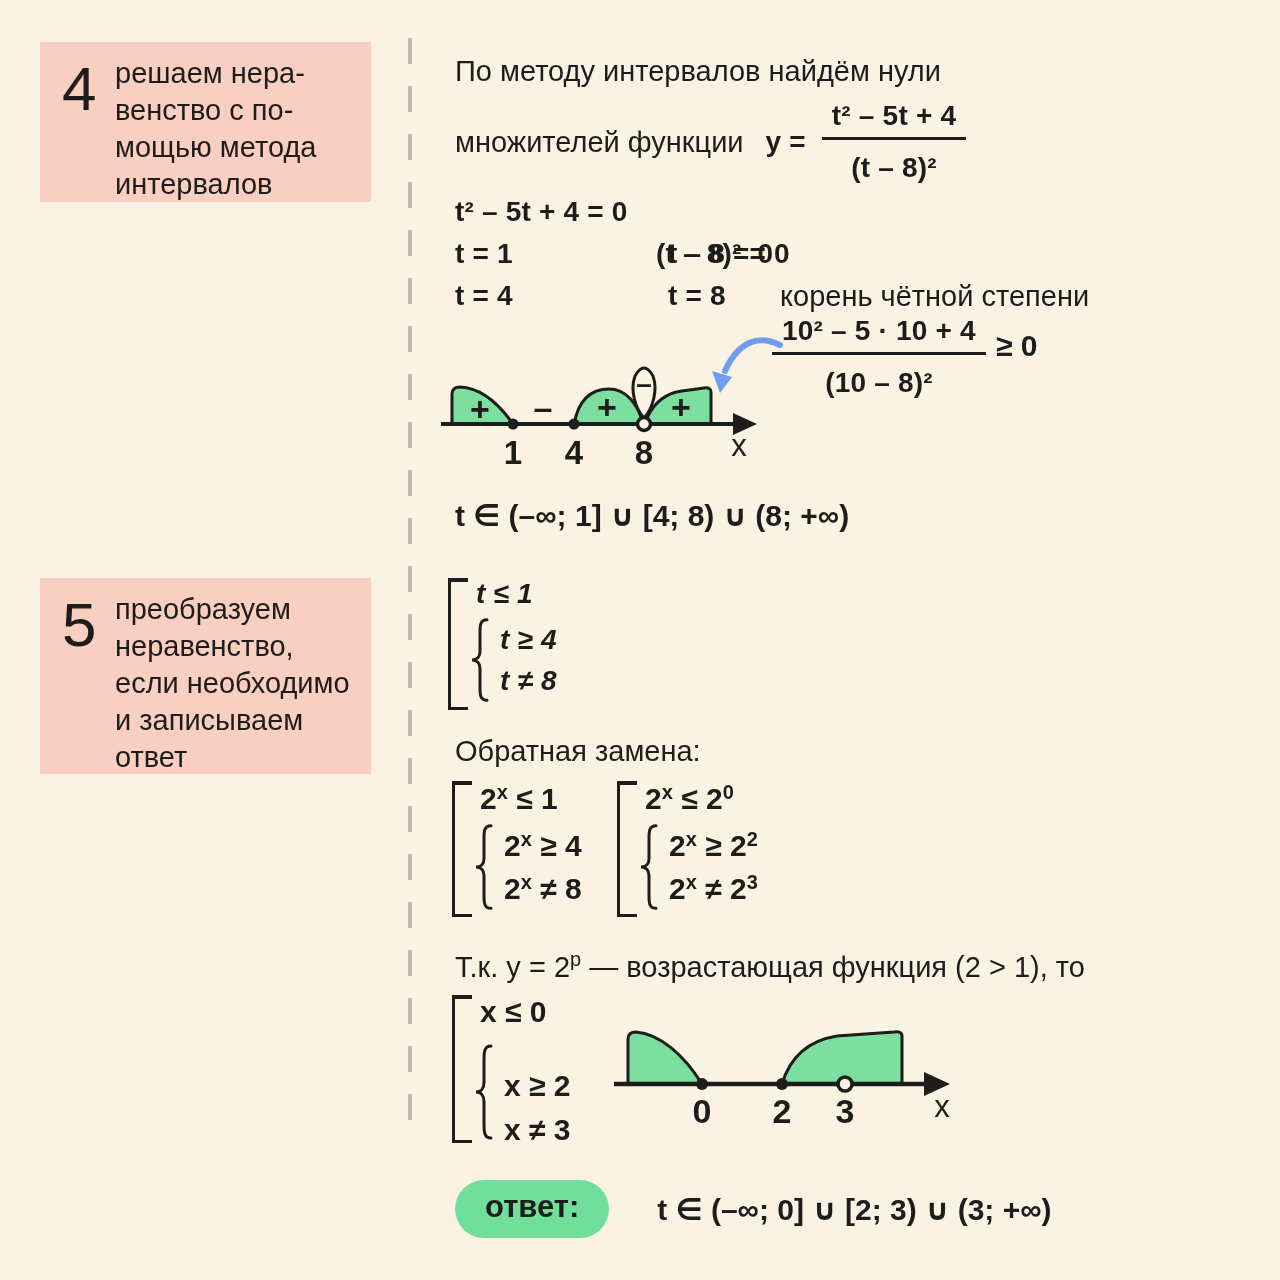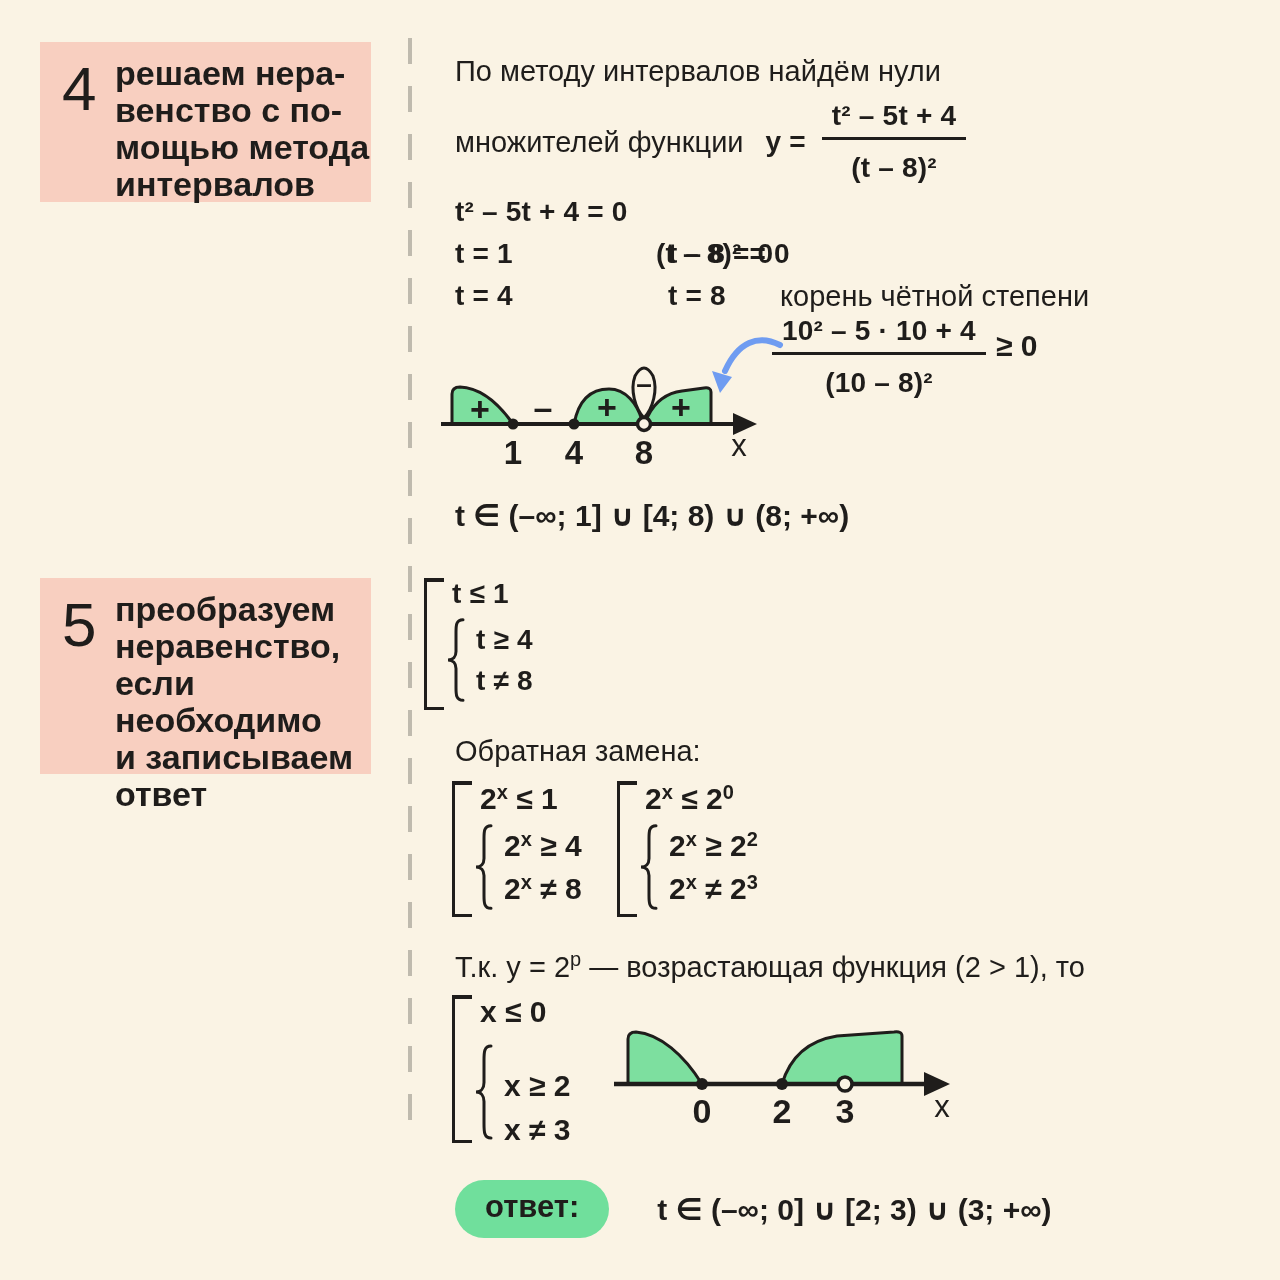--- a/index.html
+++ b/index.html
@@ -6,21 +6,21 @@
   body{width:1280px;height:1280px;overflow:hidden;background:#FAF3E4;
        font-family:"Liberation Sans","DejaVu Sans",sans-serif;color:#1F1D1B;}
   .stage{position:relative;width:1280px;height:1280px;}
   .abs{position:absolute;}
   
   .divider{left:408px;top:38px;width:4px;height:1096px;
     background:repeating-linear-gradient(to bottom,#BFBAAE 0 26px,transparent 26px 48px);}
   
   .stepcard{background:#F8CFC0;width:331px;}
   .step-num{font-size:62px;font-weight:500;line-height:1;}
-  .step-text{font-size:34px;font-weight:700;line-height:37px;white-space:pre-line;}
+  .step-text{font-size:29px;font-weight:400;line-height:37px;white-space:pre-line;}
   
   .t29{font-size:29px;font-weight:500;}
   .eq{font-size:28px;font-weight:600;letter-spacing:.2px;}
   .t30{font-size:30px;font-weight:600;}
   
   .frac{display:inline-flex;flex-direction:column;align-items:center;text-align:center;}
   .frac .num{border-bottom:3px solid #1F1D1B;padding:0 10px 5px;}
   .frac .den{padding-top:12px;}
   
   .system{display:flex;align-items:stretch;}
@@ -111,21 +111,21 @@
     <text x="209" y="34" font-size="28" font-weight="700" text-anchor="middle" dominant-baseline="middle" fill="#1F1D1B">–</text>
     <text x="246" y="58" font-size="34" font-weight="700" text-anchor="middle" dominant-baseline="middle" fill="#1F1D1B">+</text>
     <text x="78" y="112" font-size="33" font-weight="600" text-anchor="middle" fill="#1F1D1B">1</text>
     <text x="139" y="112" font-size="33" font-weight="600" text-anchor="middle" fill="#1F1D1B">4</text>
     <text x="209" y="112" font-size="33" font-weight="600" text-anchor="middle" fill="#1F1D1B">8</text>
     <text x="304" y="104" font-size="31" font-weight="500" text-anchor="middle" fill="#1F1D1B">x</text>
   </svg>
 
   <div class="abs t30" style="left:455px;top:498px;">t ∈ (–∞; 1] ∪ [4; 8) ∪ (8; +∞)</div>
 
-  <div class="abs system" style="left:424px;top:578px;height:132px;">
+  <div class="abs system" style="left:448px;top:578px;height:132px;font-style:italic;">
     <div class="sq"></div>
     <div class="sys-body">
       <div class="sys-row1 eq">t ≤ 1</div>
       <div class="sys-sub">
         <svg class="brace" width="20" height="84" viewBox="0 0 20 100" preserveAspectRatio="none">
           <path d="M17,2 C10,2 10,9 10,17 L10,40 C10,46 7,50 2,50 C7,50 10,54 10,60 L10,83 C10,91 10,98 17,98" fill="none" stroke="#1F1D1B" stroke-width="3" stroke-linecap="round" vector-effect="non-scaling-stroke"></path>
         </svg>
         <div class="sys-col" style="gap:9px;padding-left:10px;">
           <div class="eq">t ≥ 4</div>
           <div class="eq">t ≠ 8</div>

